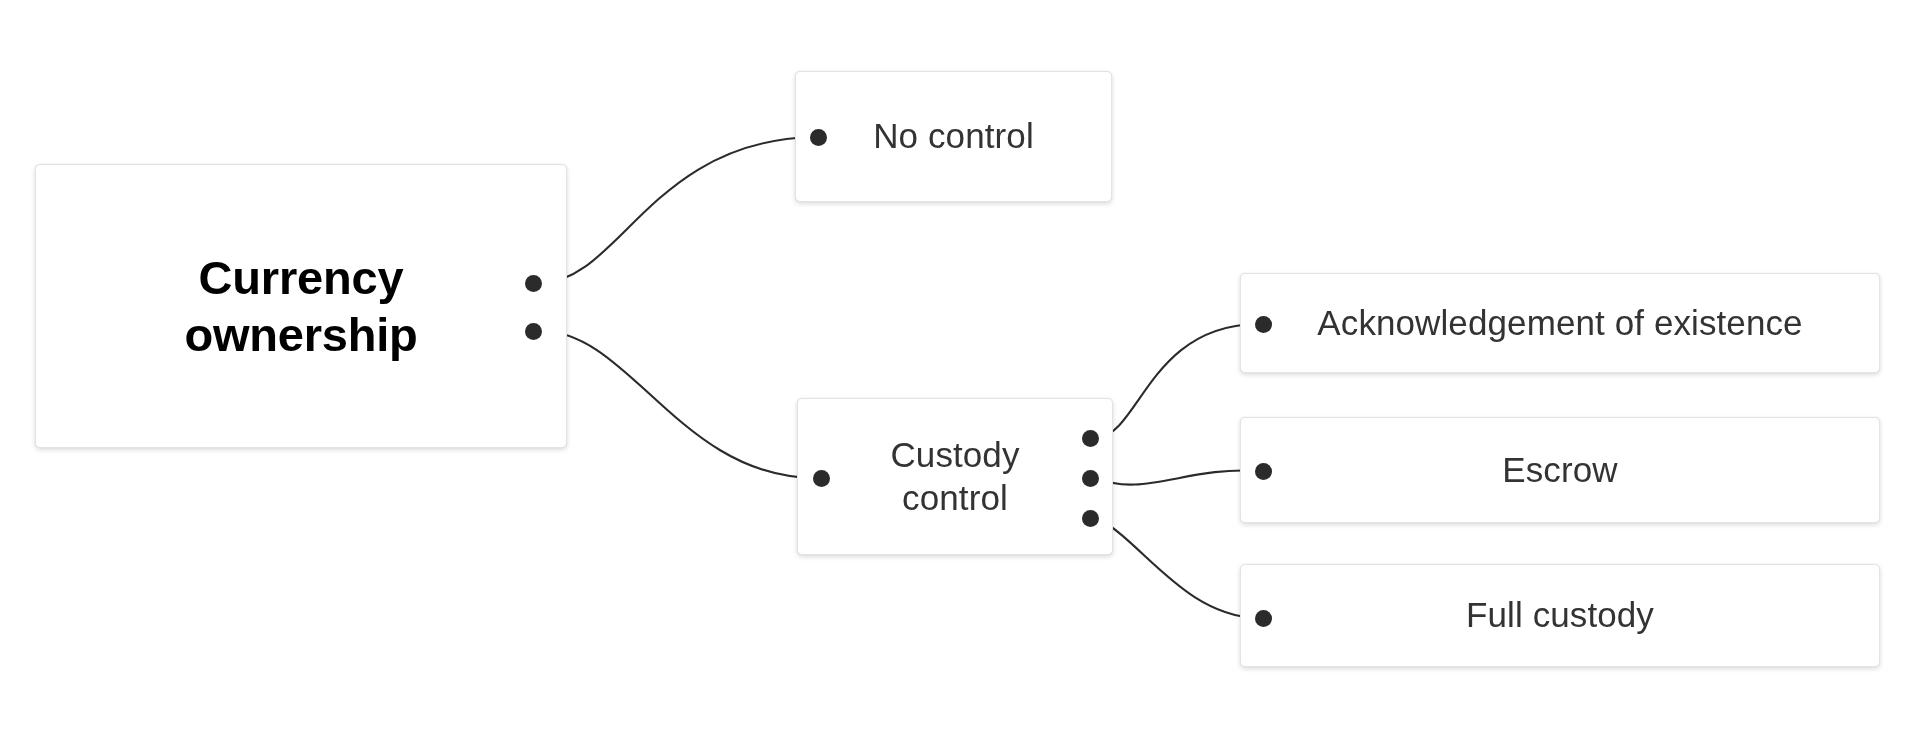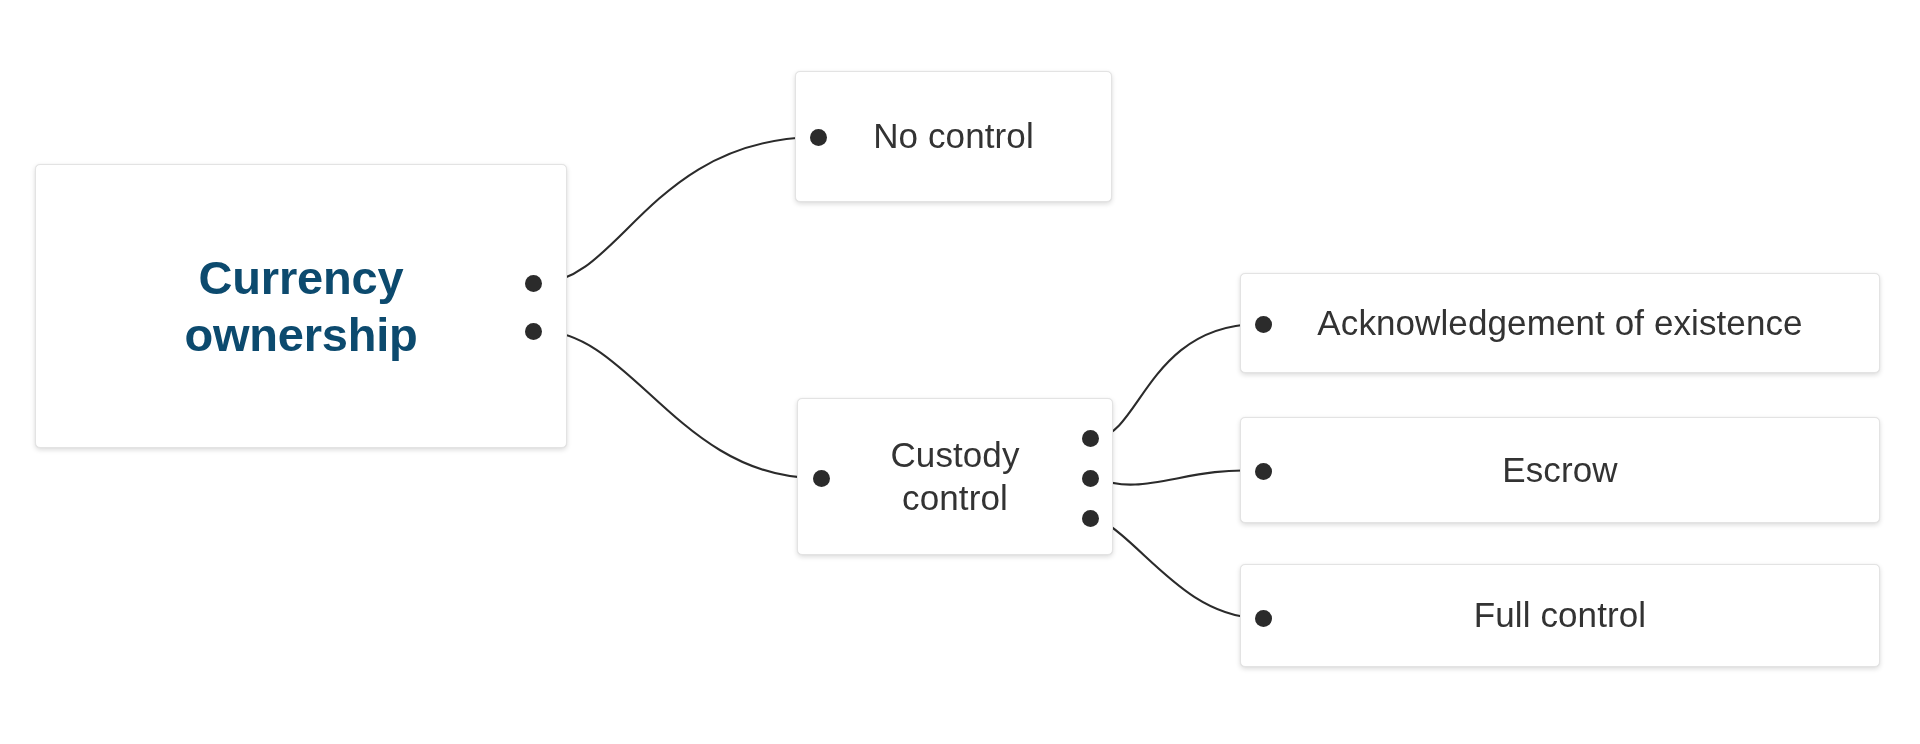--- a/index.html
+++ b/index.html
@@ -62,21 +62,21 @@
 
   .node-root {
     left: 35px;
     top: 164px;
     width: 532px;
     height: 284px;
   }
   .node-root .label {
     font-size: 47px;
     font-weight: bold;
-    color: #0c4a6e;
+    color: #000000;
     letter-spacing: -0.2px;
   }
 
   .node-no-control {
     left: 795px;
     top: 71px;
     width: 317px;
     height: 131px;
   }
   .node-custody-control {
@@ -154,21 +154,21 @@
 
   <div class="node node-ack" style="left: 1240px; top: 273px; width: 640px; height: 100px;">
     <span class="label">Acknowledgement of existence</span>
   </div>
 
   <div class="node node-escrow" style="left: 1240px; top: 417px; width: 640px; height: 106px;">
     <span class="label">Escrow</span>
   </div>
 
   <div class="node node-full-custody" style="left: 1240px; top: 564px; width: 640px; height: 103px;">
-    <span class="label">Full control</span>
+    <span class="label">Full custody</span>
   </div>
 
   <div class="port" style="left: 533px; top: 283px;"></div>
   <div class="port" style="left: 533px; top: 331px;"></div>
   <div class="port" style="left: 818px; top: 137px;"></div>
   <div class="port" style="left: 821px; top: 478px;"></div>
   <div class="port" style="left: 1090px; top: 438px;"></div>
   <div class="port" style="left: 1090px; top: 478px;"></div>
   <div class="port" style="left: 1090px; top: 518px;"></div>
   <div class="port" style="left: 1263px; top: 324px;"></div>

